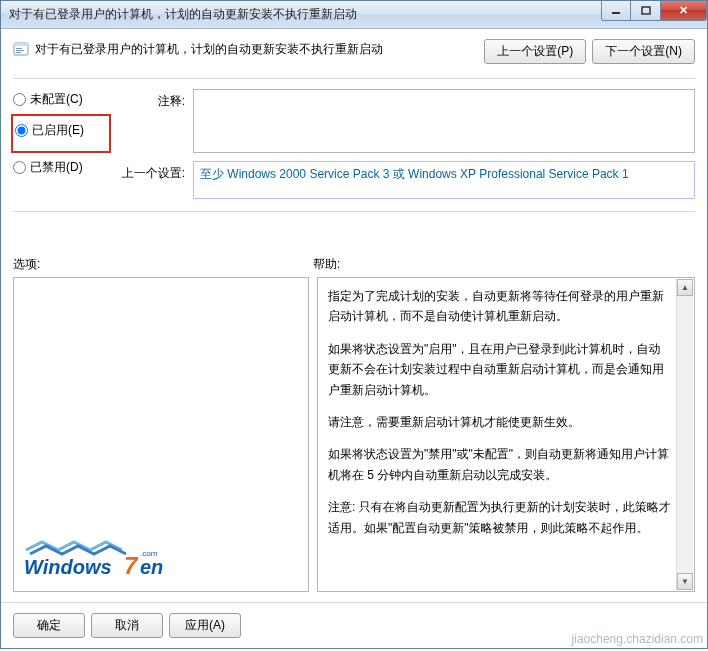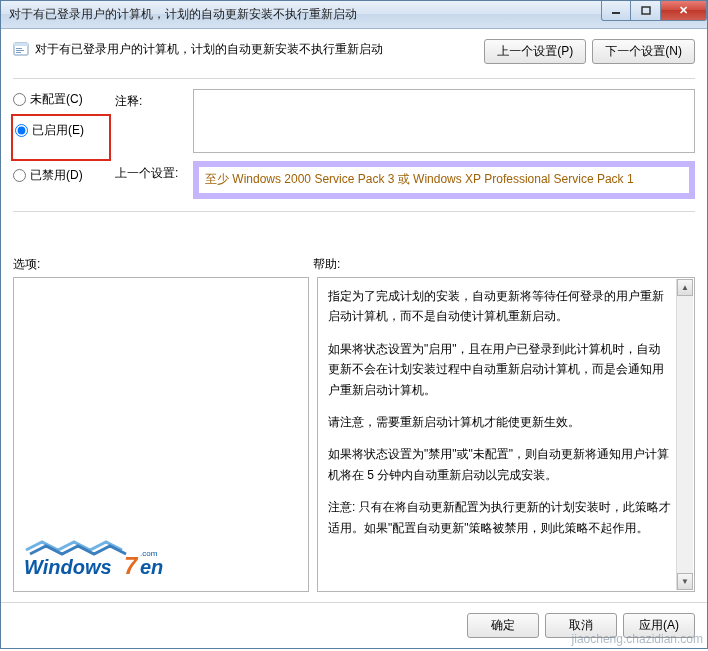--- a/index.html
+++ b/index.html
@@ -16,39 +16,39 @@
 .header-row { display: flex; align-items: flex-start; gap: 6px; margin-bottom: 10px; }
 .header-icon { width: 16px; height: 16px; margin-top: 2px; }
 .header-text { flex: 1; color: #000; padding-top: 2px; }
 .nav-btns { display: flex; gap: 6px; }
 .btn { background: linear-gradient(to bottom, #fbfbfb, #e6e6e6); border: 1px solid #9c9c9c; border-radius: 3px; padding: 3px 12px; font-size: 12px; font-family: inherit; cursor: pointer; white-space: nowrap; }
 hr.sep { border: none; border-top: 1px solid #d8d8d8; margin: 4px 0 10px 0; }
 .config-row { display: flex; gap: 12px; }
 .radio-col { width: 90px; display: flex; flex-direction: column; gap: 12px; padding-top: 2px; }
 .radio-item { display: flex; align-items: center; gap: 4px; font-size: 12px; }
 .radio-item input { margin: 0; }
-.radio-highlight { border: 2px solid #d92a1c; padding: 6px 8px 20px 2px; margin: -6px -8px -6px -2px; }
+.radio-highlight { border: 2px solid #d92a1c; padding: 6px 8px 12px 2px; margin: -6px -8px -6px -2px; }
 .fields-col { flex: 1; display: flex; flex-direction: column; gap: 8px; }
 .field-row { display: flex; align-items: flex-start; gap: 8px; }
-.field-label { width: 70px; color: #000; padding-top: 4px; }
+.field-label { width: 70px; text-align: right; color: #000; padding-top: 4px; }
 .comment-box { flex: 1; height: 64px; border: 1px solid #b5b5b5; background: #fff; resize: none; font-family: inherit; font-size: 12px; padding: 2px 4px; }
-.platform-box { flex: 1; min-height: 38px; border: 6px solid #c4b5fd; background: #fff; padding: 4px 6px; color: #a16207; line-height: 1.4; }
+.platform-box { flex: 1; min-height: 38px; border: 1px solid #c4b5fd; background: #fff; padding: 4px 6px; color: #0369a1; line-height: 1.4; }
 .mid-labels { display: flex; margin-top: 14px; margin-bottom: 4px; }
 .mid-labels .lbl { width: 300px; margin-top: 20px; }
 .panels { flex: 1; display: flex; gap: 8px; min-height: 0; }
 .panel { border: 1px solid #b5b5b5; background: #fff; padding: 8px 10px; position: relative; }
 .panel.left { width: 296px; display: flex; flex-direction: column; }
 .panel.right { flex: 1; overflow-y: auto; line-height: 1.7; color: #000; padding-right: 22px; }
 .panel.right p { margin-bottom: 12px; }
 .logo { margin-top: auto; }
 .scrollbar { position: absolute; right: 1px; top: 1px; bottom: 1px; width: 17px; background: #f0f0f0; border-left: 1px solid #dcdcdc; }
 .sb-btn { height: 17px; background: linear-gradient(to bottom, #f6f6f6, #dedede); border: 1px solid #b5b5b5; display: flex; align-items: center; justify-content: center; font-size: 8px; color: #555; }
 .sb-track { position: absolute; top: 17px; bottom: 17px; left: 0; right: 0; }
 .sb-btn.bottom { position: absolute; bottom: 0; left: 0; right: 0; }
-.footer { border-top: 1px solid #d8d8d8; padding: 10px 12px; display: flex; justify-content: flex-end; gap: 6px; position: relative; }
+.footer { border-top: 1px solid #d8d8d8; padding: 10px 12px; display: flex; justify-content: flex-start; gap: 6px; position: relative; }
 .btn.wide { min-width: 72px; }
 .watermark { position: absolute; right: 4px; bottom: 2px; font-size: 12px; color: rgba(120,140,160,0.6); pointer-events: none; }
 </style>
 </head>
 <body>
 
 <div class="window">
   <div class="titlebar">
     <div class="titlebar-text">对于有已登录用户的计算机，计划的自动更新安装不执行重新启动</div>
     <div class="titlebar-btns">

